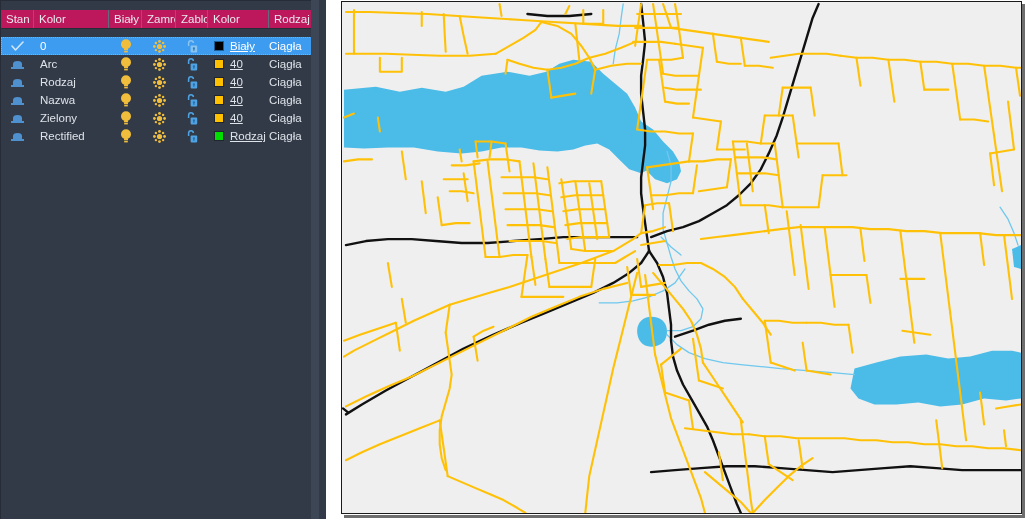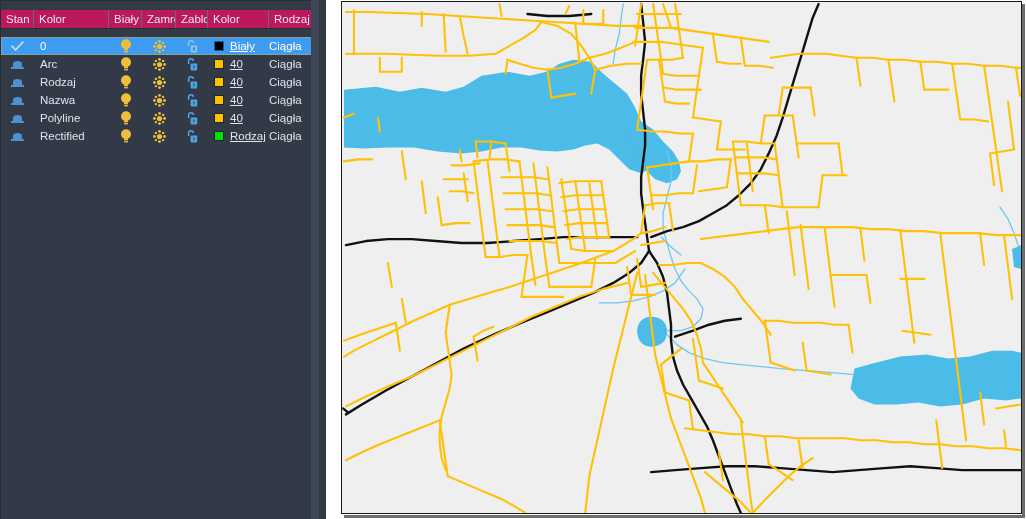--- a/index.html
+++ b/index.html
@@ -330,21 +330,21 @@
           </div>
         </div>
         <div class="lrow">
           <div class="cell c-stan">
             <span class="ico layer-ico"><svg width="15" height="9" viewBox="0 0 15 9">
                 <path d="M3 9 L3 4 Q3 1 7.5 1 Q12 1 12 4 L12 9 Z" fill="#4f90cf"></path>
                 <rect x="1" y="7" width="13" height="2" fill="#4f90cf"></rect>
               </svg></span>
           </div>
           <div class="cell c-nazwa">
-            <span>Polyline</span>
+            <span>Zielony</span>
           </div>
           <div class="cell c-wlacz">
             <span class="ico bulb"><svg width="12" height="14" viewBox="0 0 12 14">
                 <circle cx="6" cy="5.2" r="5" fill="#f0be3c"></circle>
                 <rect x="4" y="9.6" width="4" height="1.6" fill="#f0be3c"></rect>
                 <rect x="4.2" y="11.8" width="3.6" height="1.6" fill="#f0be3c"></rect>
               </svg></span>
           </div>
           <div class="cell c-zamroz">
             <span class="ico snow"><svg width="13" height="13" viewBox="0 0 13 13">

